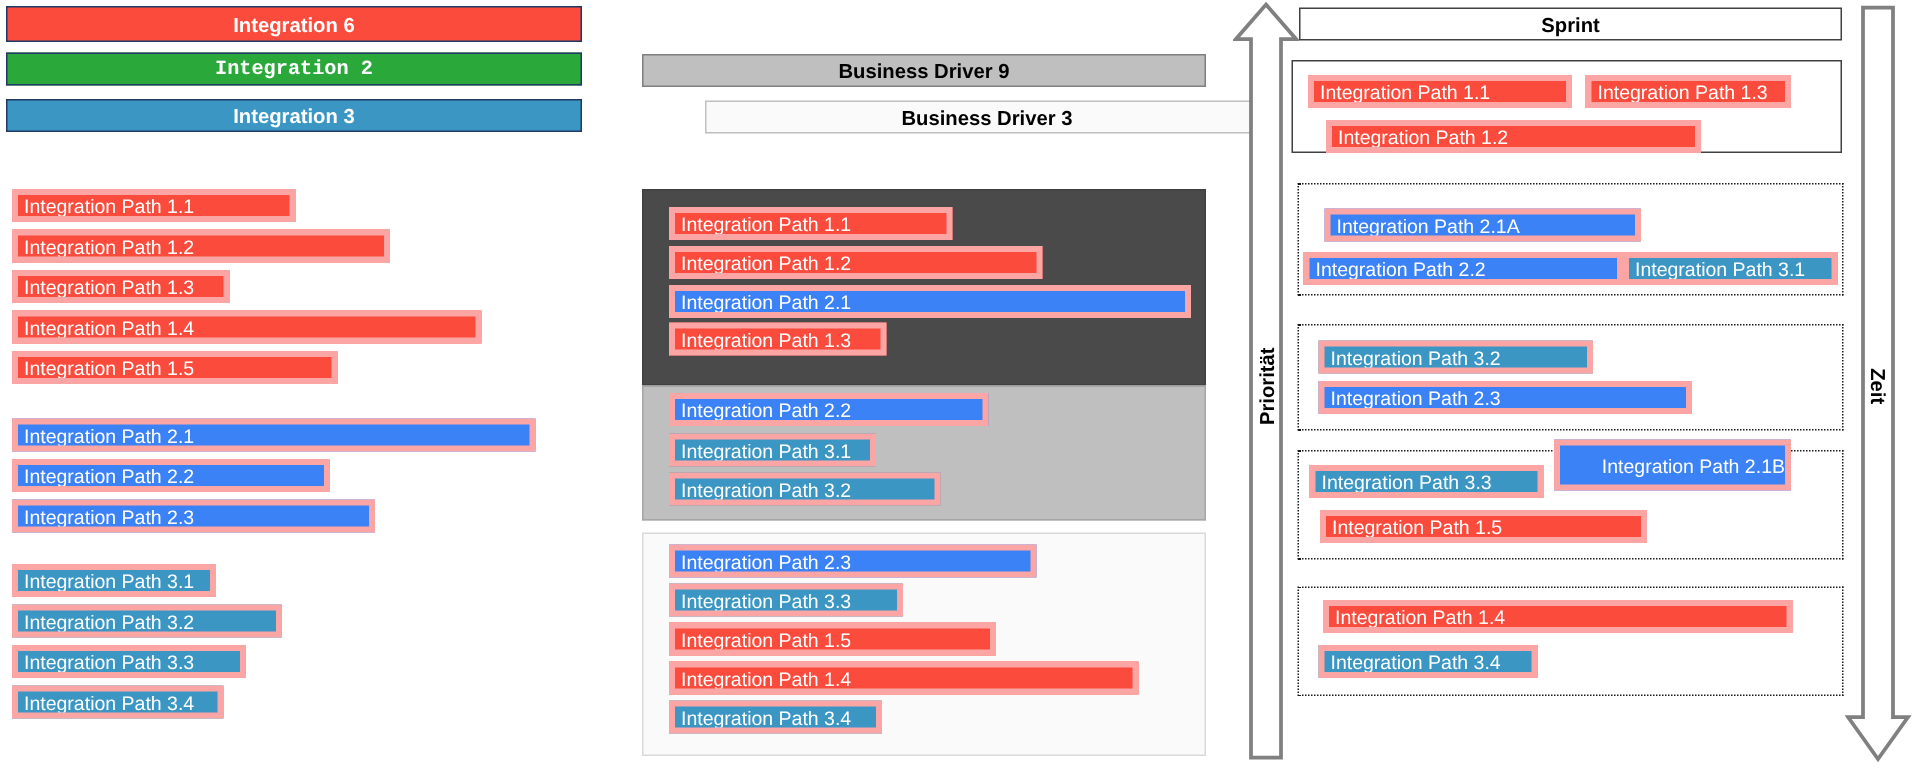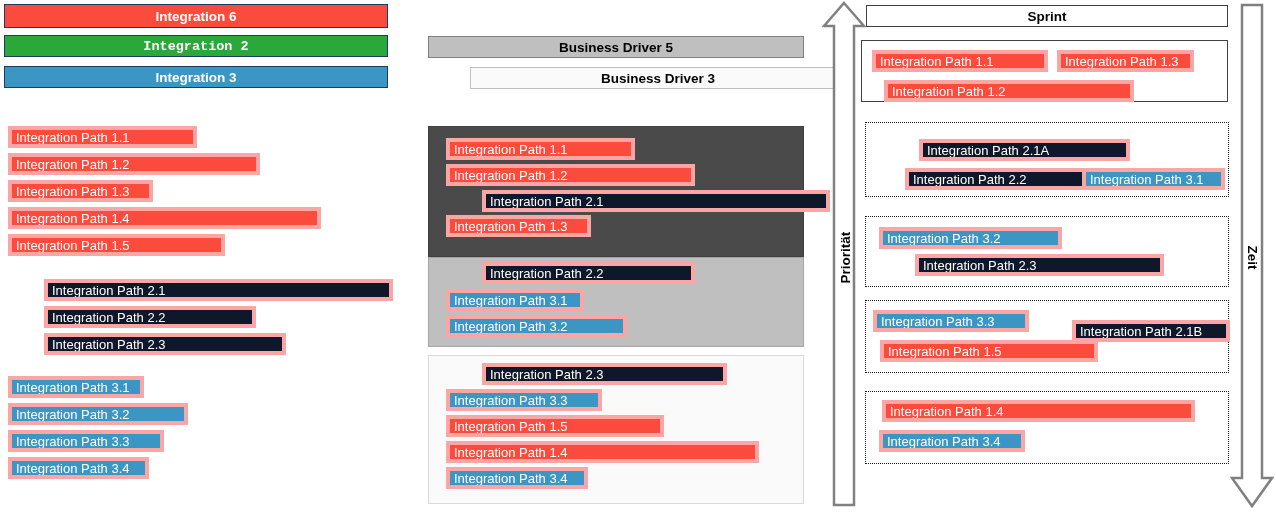--- a/index.html
+++ b/index.html
@@ -23,21 +23,21 @@
     color: #ffffff;
     font-size: 13px;
     line-height: 1;
     display: flex;
     align-items: center;
     padding-left: 4px;
     white-space: nowrap;
     overflow: hidden;
   }
   .bar.red   { background: #FA4B3C; }
-  .bar.green { background: #0f172a; margin-left: 36px; }
+  .bar.green { background: #3b82f6; }
   .bar.blue  { background: #3C96C4; }
 
   
   .legend-bar {
     box-sizing: border-box;
     border: 1px solid #1f3864;
     color: #ffffff;
     font-size: 13.5px;
     font-weight: bold;
     display: flex;
@@ -152,21 +152,21 @@
     <div class="bar abs blue" style="left: 8px; top: 430px; width: 156px; height: 22px;">
       <span>Integration Path 3.3</span>
     </div>
     <div class="bar abs blue" style="left: 8px; top: 457px; width: 141px; height: 22px;">
       <span>Integration Path 3.4</span>
     </div>
   </div>
 
 <div class="abs" style="left:428px; top:0; width:376px; height:95px;">
   <div class="driver-bar mid" style="position:absolute; left:0; top:36px; width:376px; height:22px;">
-    <span>Business Driver 5</span>
+    <span>Business Driver 9</span>
   </div>
   <div class="driver-bar light" style="position:absolute; left:0; top:67px; width:376px; height:22px;margin-left:42px;">
     <span>Business Driver 3</span>
   </div>
 </div>
 
 <div id="driver-panels">
     <div class="driver-panel abs dark" style="left: 428px; top: 126px; width: 376px; height: 131px;"></div>
     <div class="driver-panel abs mid" style="left: 428px; top: 257px; width: 376px; height: 90px;"></div>
     <div class="driver-panel abs light" style="left: 428px; top: 355px; width: 376px; height: 149px;"></div>
@@ -242,21 +242,21 @@
     </div>
     <div class="bar abs blue" style="left: 879px; top: 227px; width: 183px; height: 22px;">
       <span>Integration Path 3.2</span>
     </div>
     <div class="bar abs green" style="left: 879px; top: 254px; width: 249px; height: 22px;">
       <span>Integration Path 2.3</span>
     </div>
     <div class="bar abs blue" style="left: 873px; top: 310px; width: 156px; height: 22px;">
       <span>Integration Path 3.3</span>
     </div>
-    <div class="bar abs green" style="left: 1036px; top: 320px; width: 158px; height: 22px;">
+    <div class="bar abs green" style="left: 1036px; top: 293px; width: 158px; height: 34px; justify-content: flex-end;">
       <span>Integration Path 2.1B</span>
     </div>
     <div class="bar abs red" style="left: 880px; top: 340px; width: 218px; height: 22px;">
       <span>Integration Path 1.5</span>
     </div>
     <div class="bar abs red" style="left: 882px; top: 400px; width: 313px; height: 22px;">
       <span>Integration Path 1.4</span>
     </div>
     <div class="bar abs blue" style="left: 879px; top: 430px; width: 146px; height: 22px;">
       <span>Integration Path 3.4</span>

